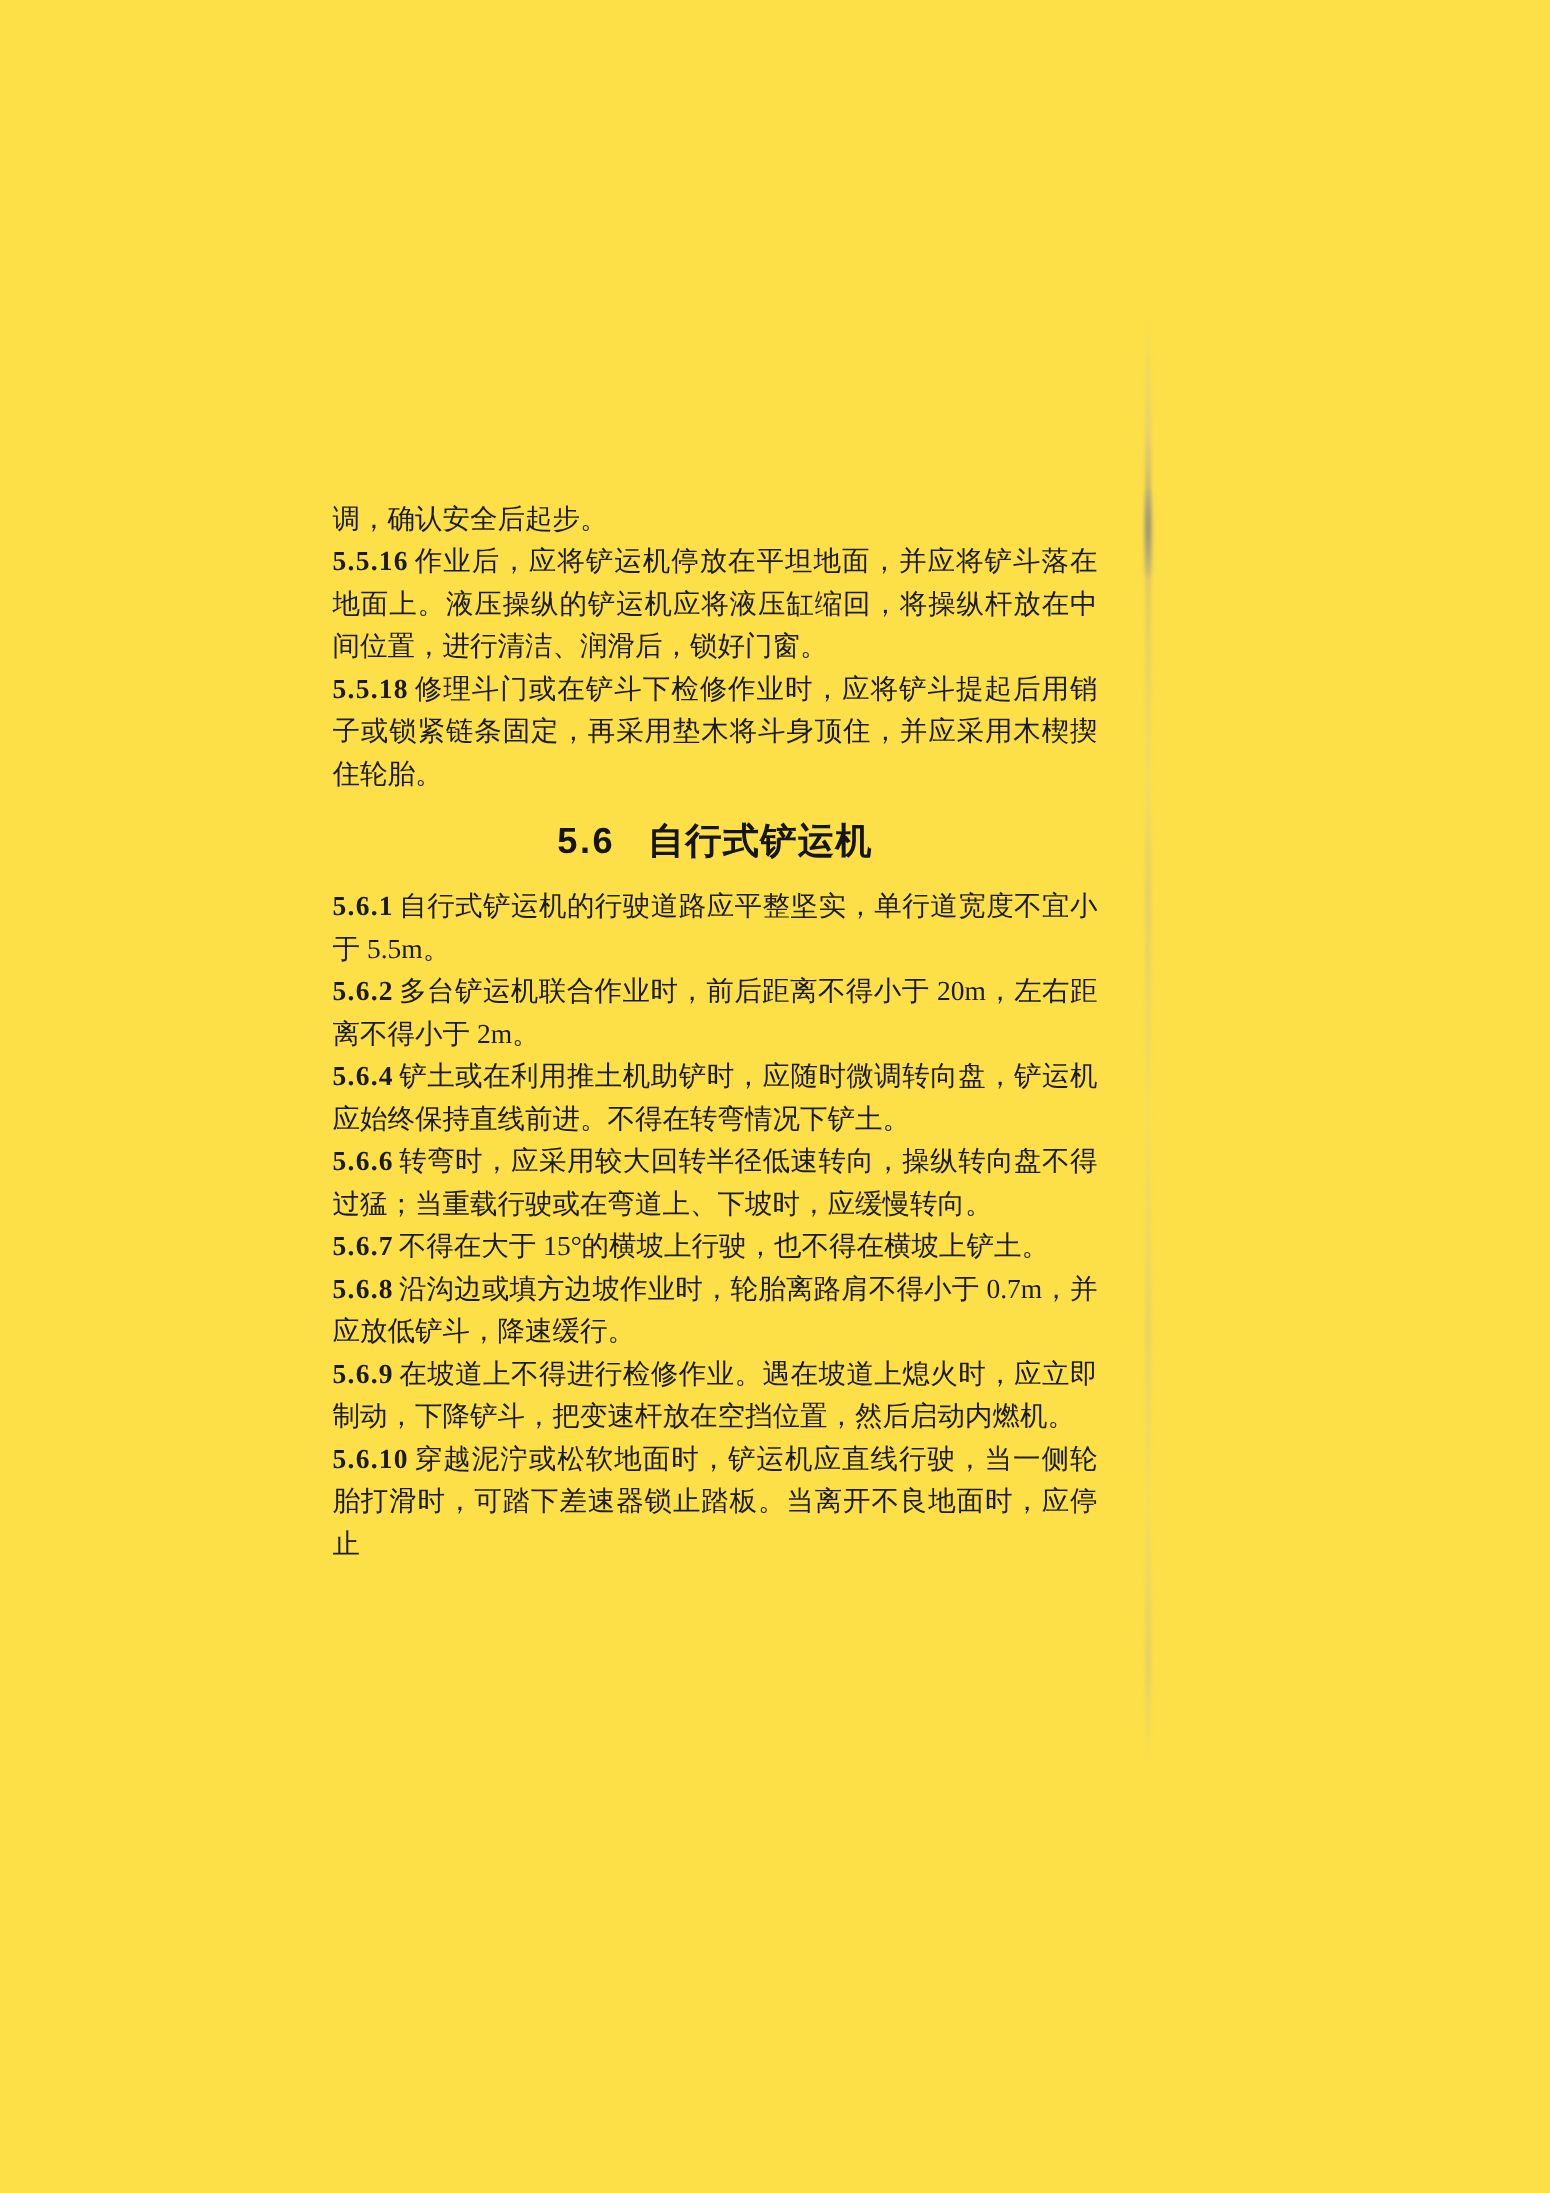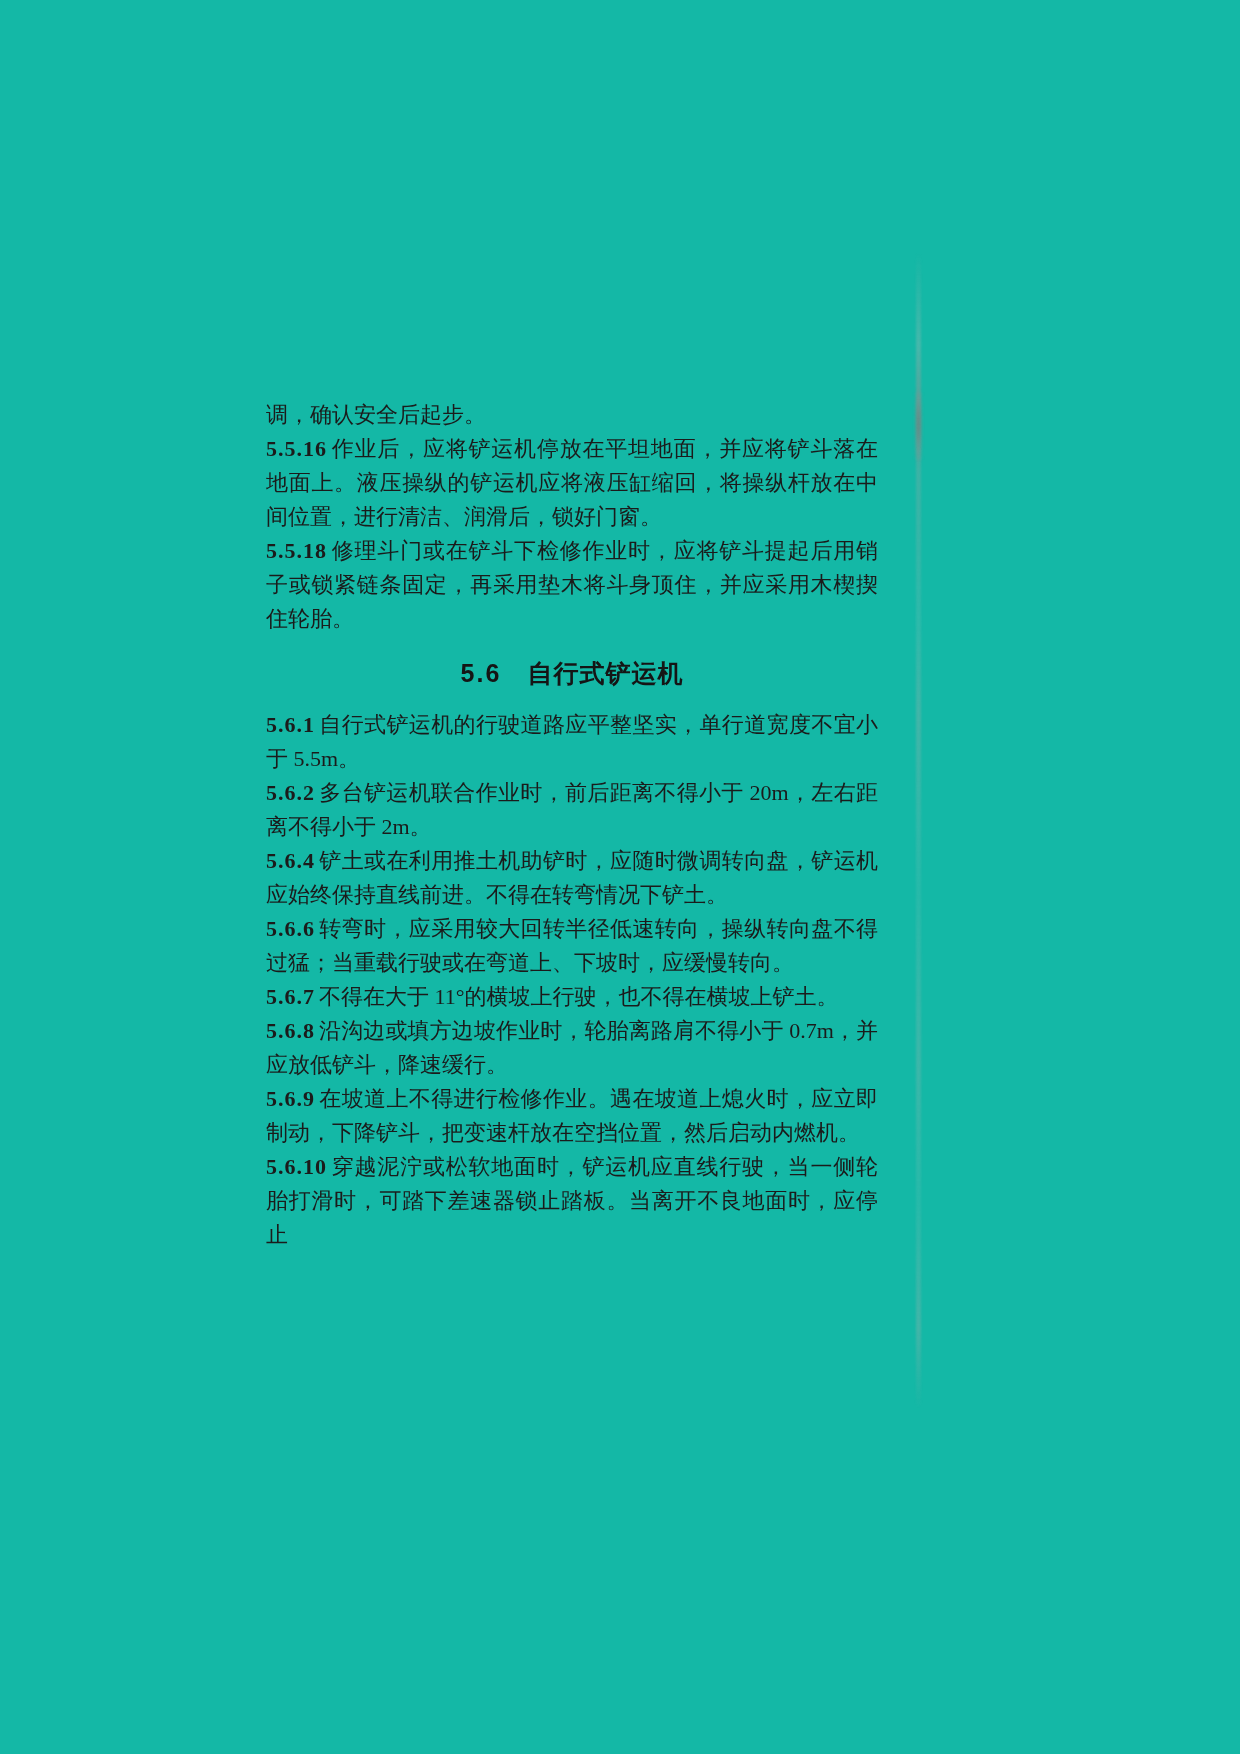--- a/index.html
+++ b/index.html
@@ -5,21 +5,21 @@
   * { margin: 0; padding: 0; box-sizing: border-box; }
   html, body {
     width: 1240px; height: 1754px;
     background: #fdfdfc;
     font-family: "Liberation Serif", "DejaVu Serif", serif;
     overflow: hidden;
   }
   .page {
     position: relative;
     width: 1240px; height: 1754px;
-    background: #14b8a6;
+    background: #fde047;
   }
   .text-block {
     position: absolute;
     left: 266px; top: 398px;
     width: 612px;
     font-size: 22px;
     line-height: 34px;
     color: #1b1b1b;
     text-align: justify;
     text-justify: inter-ideograph;
@@ -30,21 +30,21 @@
     font-weight: bold;
     letter-spacing: 1px;
     margin-right: 4px;
     white-space: nowrap;
   }
   .section-heading {
     margin: 20px 0 18px 0;
     text-align: center;
     font-family: "Liberation Sans", "DejaVu Sans", sans-serif;
     font-weight: bold;
-    font-size: 25px;
+    font-size: 29px;
     color: #151515;
     text-justify: auto;
     text-align-last: center;
   }
   .section-heading .sec-num { margin-right: 26px; letter-spacing: 2px; }
   .section-heading .sec-title { letter-spacing: 1px; }
   .page-number {
     margin-top: 0;
     font-style: italic;
     font-size: 23px;
@@ -106,21 +106,21 @@
     <p class="clause"><span class="clause-num">5.6.1</span><span class="clause-text">自行式铲运机的行驶道路应平整坚实，单行道宽度不宜小于 5.5m。</span></p>
 
     <p class="clause"><span class="clause-num">5.6.2</span><span class="clause-text">多台铲运机联合作业时，前后距离不得小于 20m，左右距离不得小于 2m。</span></p>
 
 
     <p class="clause"><span class="clause-num">5.6.4</span><span class="clause-text">铲土或在利用推土机助铲时，应随时微调转向盘，铲运机应始终保持直线前进。不得在转弯情况下铲土。</span></p>
 
 
     <p class="clause"><span class="clause-num">5.6.6</span><span class="clause-text">转弯时，应采用较大回转半径低速转向，操纵转向盘不得过猛；当重载行驶或在弯道上、下坡时，应缓慢转向。</span></p>
 
-    <p class="clause"><span class="clause-num">5.6.7</span><span class="clause-text">不得在大于 11°的横坡上行驶，也不得在横坡上铲土。</span></p>
+    <p class="clause"><span class="clause-num">5.6.7</span><span class="clause-text">不得在大于 15°的横坡上行驶，也不得在横坡上铲土。</span></p>
 
     <p class="clause"><span class="clause-num">5.6.8</span><span class="clause-text">沿沟边或填方边坡作业时，轮胎离路肩不得小于 0.7m，并应放低铲斗，降速缓行。</span></p>
 
     <p class="clause"><span class="clause-num">5.6.9</span><span class="clause-text">在坡道上不得进行检修作业。遇在坡道上熄火时，应立即制动，下降铲斗，把变速杆放在空挡位置，然后启动内燃机。</span></p>
 
     <p class="clause"><span class="clause-num">5.6.10</span><span class="clause-text">穿越泥泞或松软地面时，铲运机应直线行驶，当一侧轮胎打滑时，可踏下差速器锁止踏板。当离开不良地面时，应停止</span></p>
 
 
   </div>
 </div>

